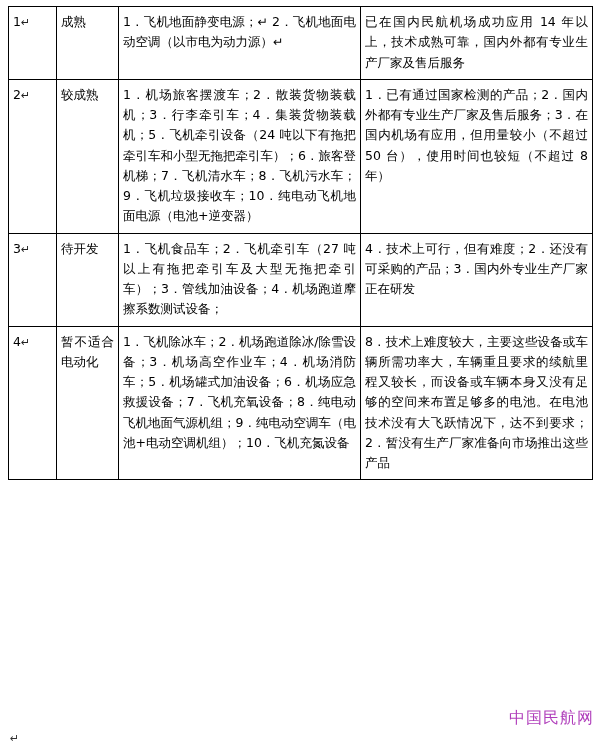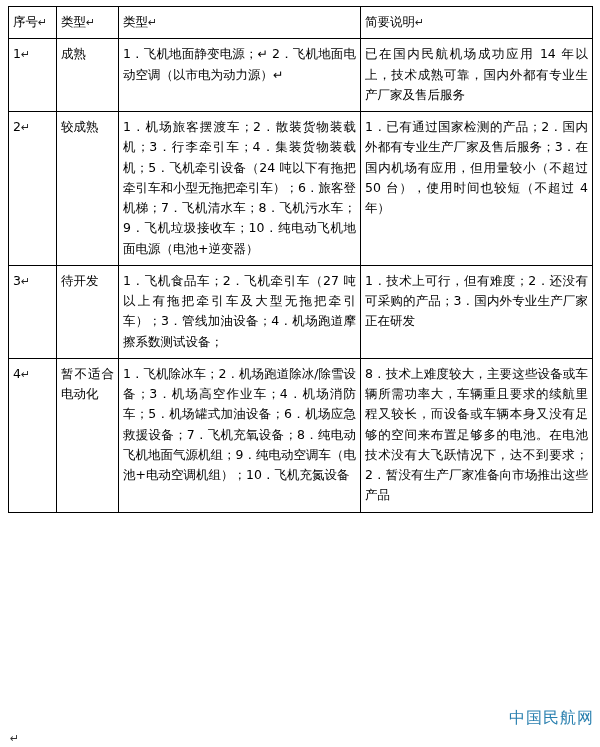--- a/index.html
+++ b/index.html
@@ -45,21 +45,21 @@
   td.header-cell { }
   .pilcrow {
     font-size: 11px;
     color: #222;
   }
   .watermark {
     position: absolute;
     right: 6px;
     bottom: 18px;
     font-size: 16px;
-    color: #0369a1;
+    color: #a21caf;
     letter-spacing: 1px;
     font-family: "DejaVu Sans", "Liberation Sans", sans-serif;
     opacity: 0.85;
     pointer-events: none;
   }
   .trailing {
     position: absolute;
     left: 10px;
     bottom: 2px;
     font-size: 11px;
@@ -71,47 +71,41 @@
 
 <div class="doc">
   <table class="grid">
     <colgroup>
       <col class="c0">
         <col class="c1">
         <col class="c2">
         <col class="c3">
     </colgroup>
     <tbody>
-      <tr>
-        <td class="col-no header-cell"><span>序号</span><span class="pilcrow">↵</span></td>
-        <td class="col-type header-cell"><span>类型</span><span class="pilcrow">↵</span></td>
-        <td class="header-cell"><span>类型</span><span class="pilcrow">↵</span></td>
-        <td class="header-cell"><span>简要说明</span><span class="pilcrow">↵</span></td>
-      </tr>
 
       <tr>
         <td class="col-no"><span>1</span><span class="pilcrow">↵</span></td>
         <td class="col-type">成熟</td>
         <td>1．飞机地面静变电源；↵
 2．飞机地面电动空调（以市电为动力源）↵</td>
         <td>已在国内民航机场成功应用 14 年以上，技术成熟可靠，国内外都有专业生产厂家及售后服务</td>
       </tr>
 
       <tr>
         <td class="col-no"><span>2</span><span class="pilcrow">↵</span></td>
         <td class="col-type">较成熟</td>
         <td>1．机场旅客摆渡车；2．散装货物装载机；3．行李牵引车；4．集装货物装载机；5．飞机牵引设备（24 吨以下有拖把牵引车和小型无拖把牵引车）；6．旅客登机梯；7．飞机清水车；8．飞机污水车；9．飞机垃圾接收车；10．纯电动飞机地面电源（电池+逆变器）</td>
-        <td>1．已有通过国家检测的产品；2．国内外都有专业生产厂家及售后服务；3．在国内机场有应用，但用量较小（不超过 50 台），使用时间也较短（不超过 4 年）</td>
+        <td>1．已有通过国家检测的产品；2．国内外都有专业生产厂家及售后服务；3．在国内机场有应用，但用量较小（不超过 50 台），使用时间也较短（不超过 8 年）</td>
       </tr>
 
       <tr>
         <td class="col-no"><span>3</span><span class="pilcrow">↵</span></td>
         <td class="col-type">待开发</td>
         <td>1．飞机食品车；2．飞机牵引车（27 吨以上有拖把牵引车及大型无拖把牵引车）；3．管线加油设备；4．机场跑道摩擦系数测试设备；</td>
-        <td>1．技术上可行，但有难度；2．还没有可采购的产品；3．国内外专业生产厂家正在研发</td>
+        <td>4．技术上可行，但有难度；2．还没有可采购的产品；3．国内外专业生产厂家正在研发</td>
       </tr>
 
       <tr>
         <td class="col-no"><span>4</span><span class="pilcrow">↵</span></td>
         <td class="col-type">暂不适合电动化</td>
         <td>1．飞机除冰车；2．机场跑道除冰/除雪设备；3．机场高空作业车；4．机场消防车；5．机场罐式加油设备；6．机场应急救援设备；7．飞机充氧设备；8．纯电动飞机地面气源机组；9．纯电动空调车（电池+电动空调机组）；10．飞机充氮设备</td>
         <td>8．技术上难度较大，主要这些设备或车辆所需功率大，车辆重且要求的续航里程又较长，而设备或车辆本身又没有足够的空间来布置足够多的电池。在电池技术没有大飞跃情况下，达不到要求；2．暂没有生产厂家准备向市场推出这些产品</td>
       </tr>
     </tbody>
   </table>

